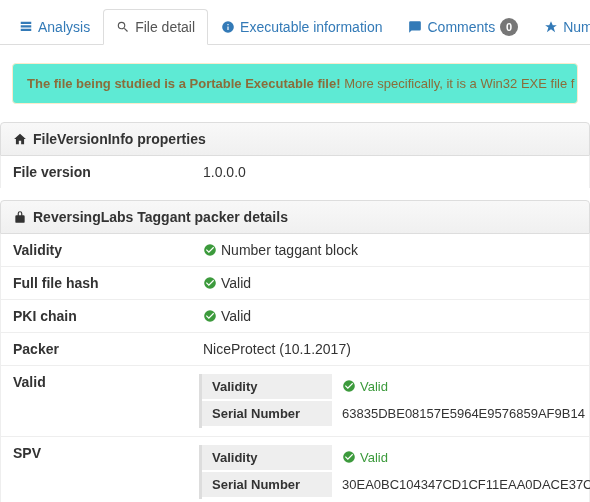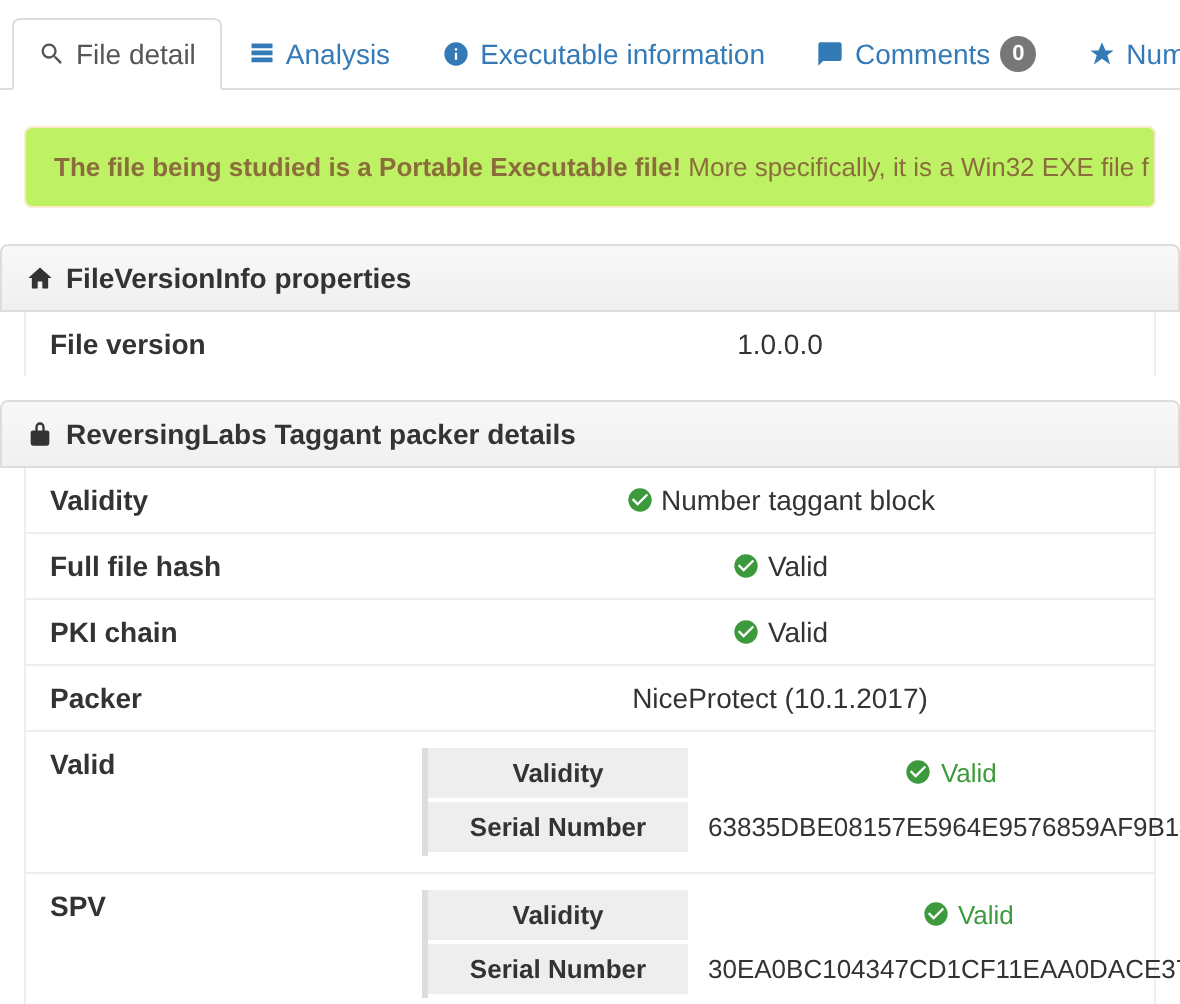--- a/index.html
+++ b/index.html
@@ -47,59 +47,59 @@
     font-size: 11px;
     line-height: 18px;
     text-align: center;
     padding: 0 5px;
     font-weight: bold;
   }
   .alert {
     margin: 0 12px 18px 12px;
     padding: 12px 14px;
     border: 1px solid #faebcc;
-    background: #bef264;
+    background: #5eead4;
     color: #8a6d3b;
     border-radius: 4px;
     font-size: 13px;
     white-space: nowrap;
     overflow: hidden;
   }
   .alert b { font-weight: 600; }
   .panel-heading {
     margin: 0 0;
     padding: 8px 12px;
     background: linear-gradient(#f8f8f8,#f0f0f0);
     border: 1px solid #ddd;
     border-radius: 4px 4px 0 0;
     font-weight: bold;
     color: #333;
     display: flex;
     align-items: center;
     gap: 6px;
   }
   .kv {
-    margin: 0 12px;
+    margin: 0 0;
     border-left: 1px solid #eee;
     border-right: 1px solid #eee;
   }
   .kv .row {
     display: flex;
     padding: 8px 12px;
     border-bottom: 1px solid #eee;
     align-items: flex-start;
   }
   .kv .row:last-child { border-bottom: none; }
   .kv .k {
     width: 190px;
     font-weight: bold;
     flex-shrink: 0;
     color: #333;
   }
-  .kv .v { flex: 1; color: #333; text-align: center; }
+  .kv .v { flex: 1; color: #333; }
   .valid { color: #3c9a3c; }
   .check { color: #3c9a3c; margin-right: 4px; }
   .subtable {
     border-left: 3px solid #ddd;
     margin-left: -4px;
   }
   .subrow { display: flex; }
   .subrow .sk {
     width: 130px;
     padding: 5px 10px;
@@ -115,31 +115,31 @@
     white-space: nowrap;
     overflow: hidden;
   }
   .spacer { height: 12px; }
   svg.ico { width: 14px; height: 14px; fill: currentColor; vertical-align: -2px; flex-shrink:0;}
 </style>
 </head>
 <body>
 
 <div class="tabs">
+  <div class="tab">
+    <svg class="ico" viewBox="0 0 24 24">
+        <path d="M3 3h18v4H3V3m0 6h18v4H3V9m0 6h18v4H3v-4z"></path>
+      </svg>
+    <span>Analysis</span>
+  </div>
   <div class="tab active">
     <svg class="ico" viewBox="0 0 24 24">
         <path d="M15.5 14h-.79l-.28-.27A6.471 6.471 0 0016 9.5 6.5 6.5 0 109.5 16c1.61 0 3.09-.59 4.23-1.57l.27.28v.79l5 4.99L20.49 19l-4.99-5zM9.5 14A4.5 4.5 0 1114 9.5 4.5 4.5 0 019.5 14z"></path>
       </svg>
     <span>File detail</span>
-  </div>
-  <div class="tab">
-    <svg class="ico" viewBox="0 0 24 24">
-        <path d="M3 3h18v4H3V3m0 6h18v4H3V9m0 6h18v4H3v-4z"></path>
-      </svg>
-    <span>Analysis</span>
   </div>
   <div class="tab">
     <svg class="ico" viewBox="0 0 24 24">
         <path d="M12 2a10 10 0 100 20 10 10 0 000-20zm1 15h-2v-6h2v6zm0-8h-2V7h2v2z"></path>
       </svg>
     <span>Executable information</span>
   </div>
   <div class="tab">
     <svg class="ico" viewBox="0 0 24 24">
         <path d="M20 2H4a2 2 0 00-2 2v18l4-4h14a2 2 0 002-2V4a2 2 0 00-2-2z"></path>

